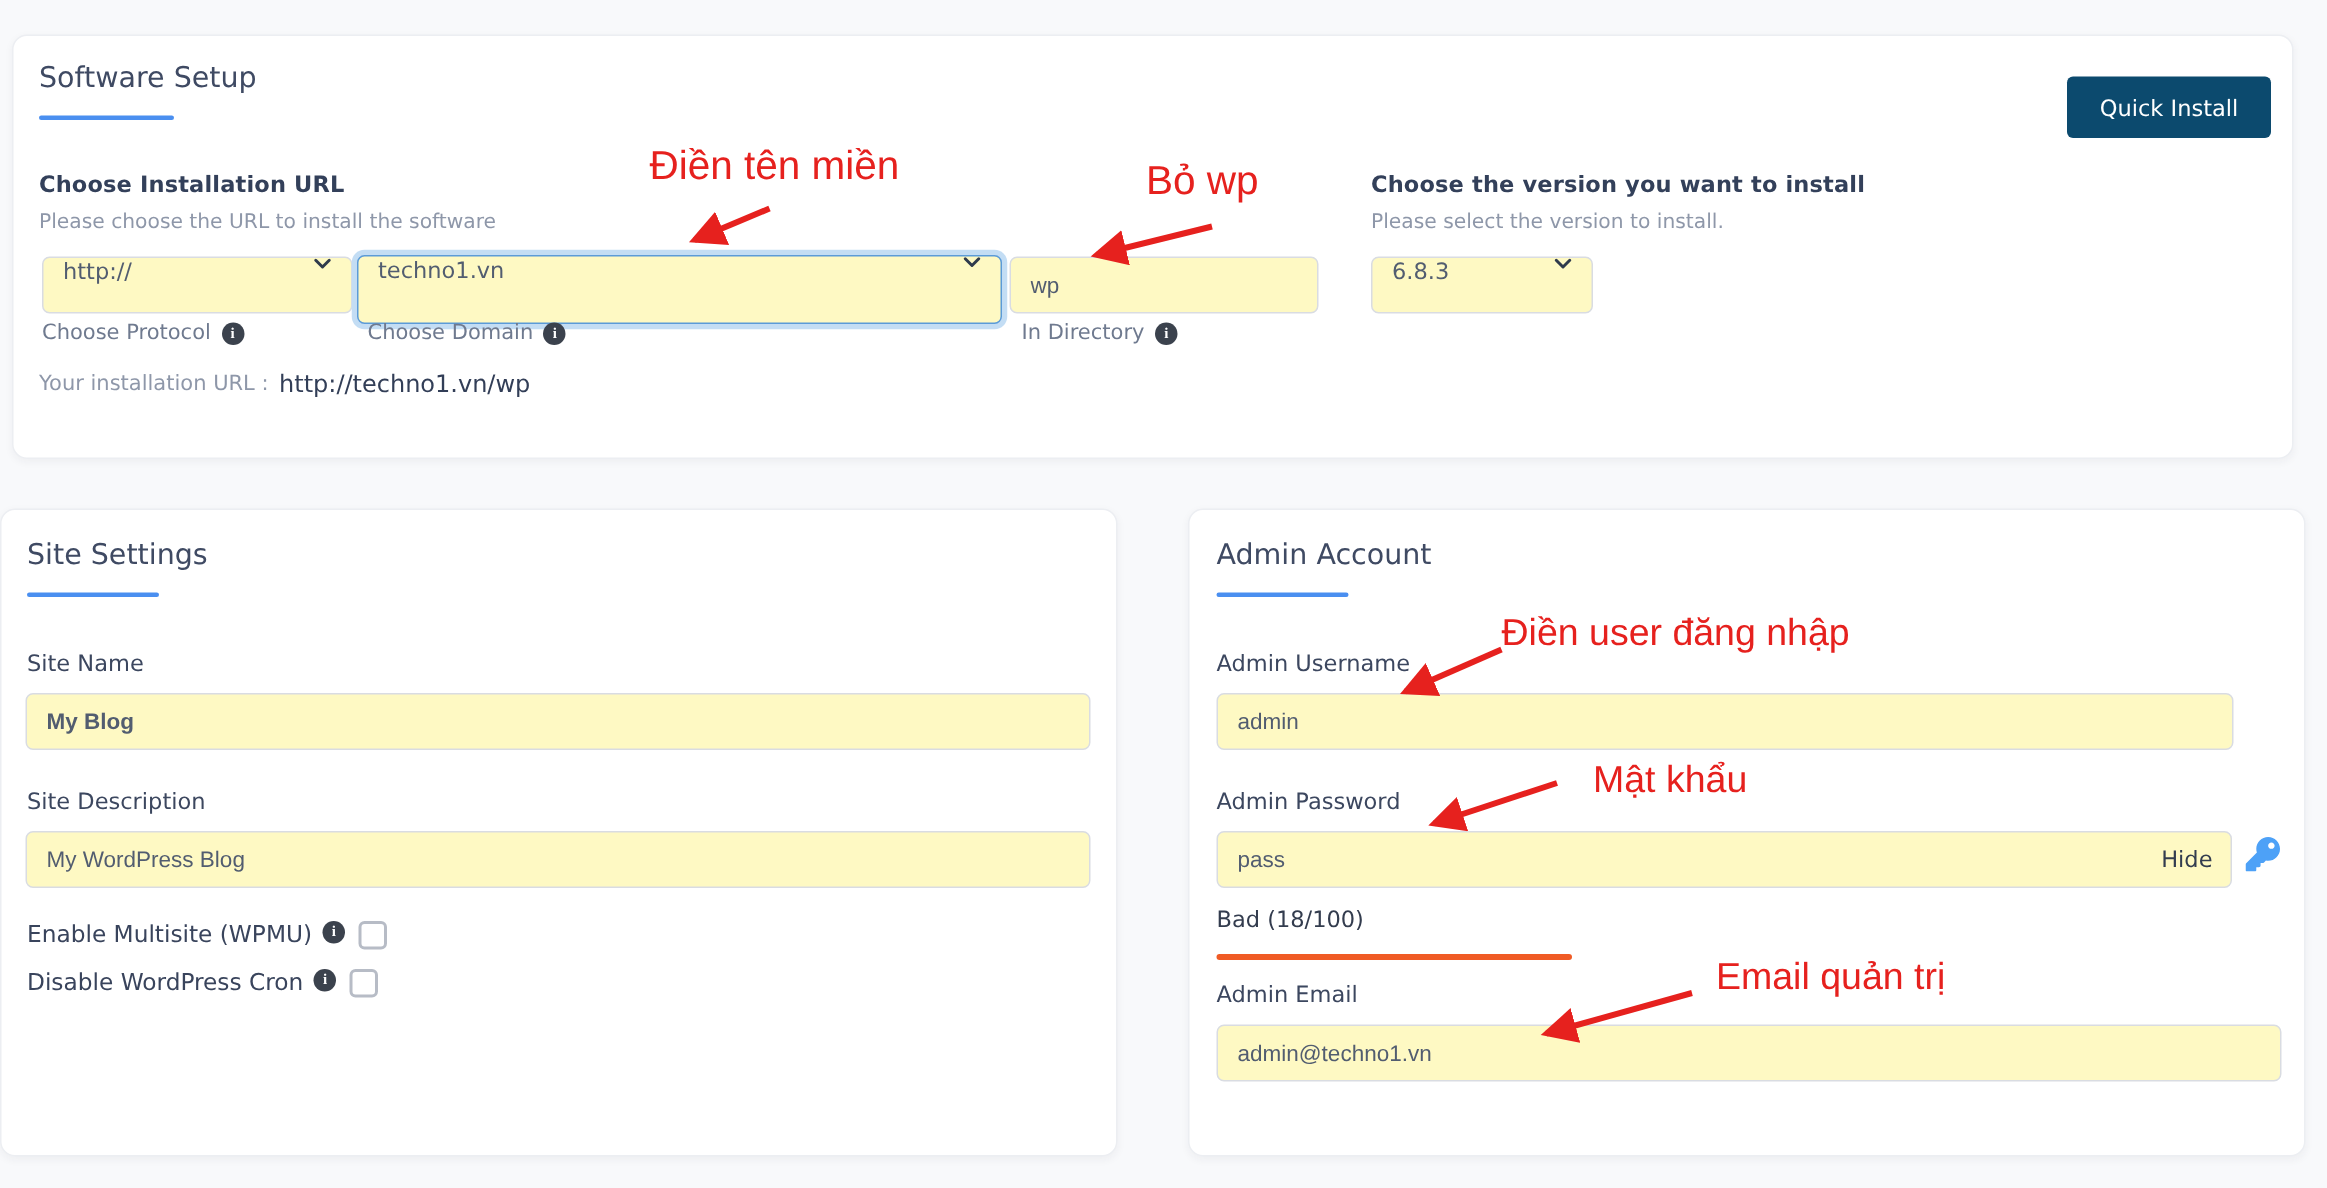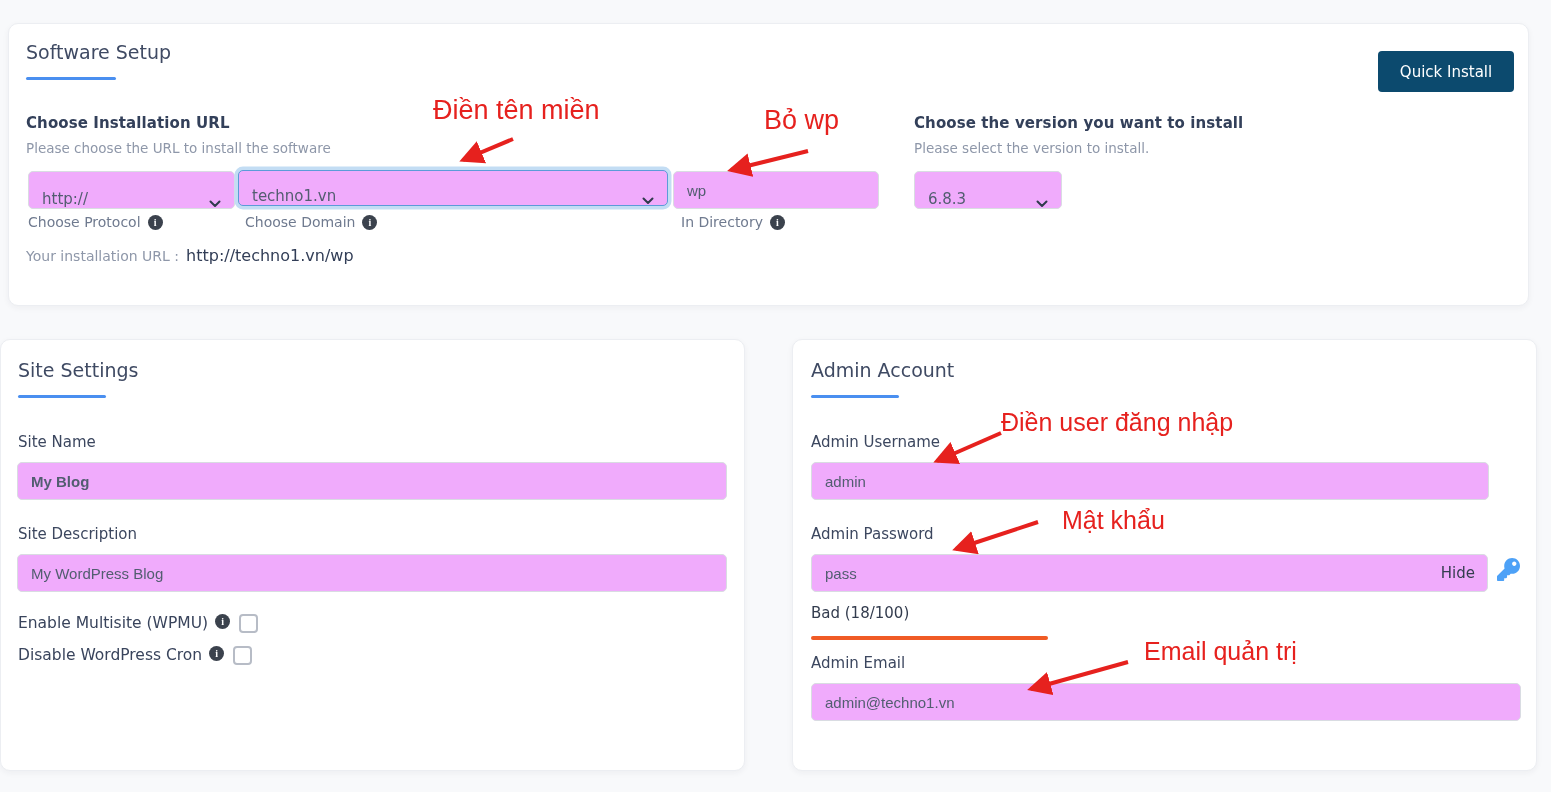--- a/index.html
+++ b/index.html
@@ -31,25 +31,25 @@
   .info {
     display: inline-flex; align-items: center; justify-content: center;
     width: 15px; height: 15px; border-radius: 50%;
     background: #3b424d; color: #fff;
     font-size: 10px; font-weight: bold; font-family: "Liberation Serif", serif;
     flex: 0 0 auto;
   }
 
   .select, .tinput {
     position: absolute;
-    background: #f0abfc;
+    background: #fef9c3;
     border: 1px solid #d9dce2;
     border-radius: 5px;
     font-size: 15px; color: #525d70;
-    display: flex; align-items: flex-end;
+    display: flex; align-items: flex-start;
     padding: 0 13px;
   }
   .select { justify-content: space-between; cursor: pointer; }
   .chev { display: inline-flex; margin-left: 8px; }
 
   input.tinput { width: 100%; outline: none; }
 
   .focus-ring {
     border: 1px solid #5b9bd8 !important;
     box-shadow: 0 0 0 3.5px #c3ddf4;
@@ -109,21 +109,21 @@
 
   <div class="select" style="left:19px; top:147px; width:207px; height:38px;">
     <span>http://</span>
     <span class="chev">
       <svg width="12" height="8" viewBox="0 0 12 8">
           <path d="M1.5 1.5 L6 6 L10.5 1.5" stroke="#2f3b4c" stroke-width="2" fill="none" stroke-linecap="round" stroke-linejoin="round"></path>
         </svg>
     </span>
   </div>
 
-  <div class="select focus-ring" style="left:229px; top:146px; width:430px; height:36px;">
+  <div class="select focus-ring" style="left:229px; top:146px; width:430px; height:46px;">
     <span>techno1.vn</span>
     <span class="chev">
       <svg width="12" height="8" viewBox="0 0 12 8">
           <path d="M1.5 1.5 L6 6 L10.5 1.5" stroke="#2f3b4c" stroke-width="2" fill="none" stroke-linecap="round" stroke-linejoin="round"></path>
         </svg>
     </span>
   </div>
 
   <input class="tinput" style="left: 664px; top: 147px; width: 206px; height: 38px;" value="wp">
 

